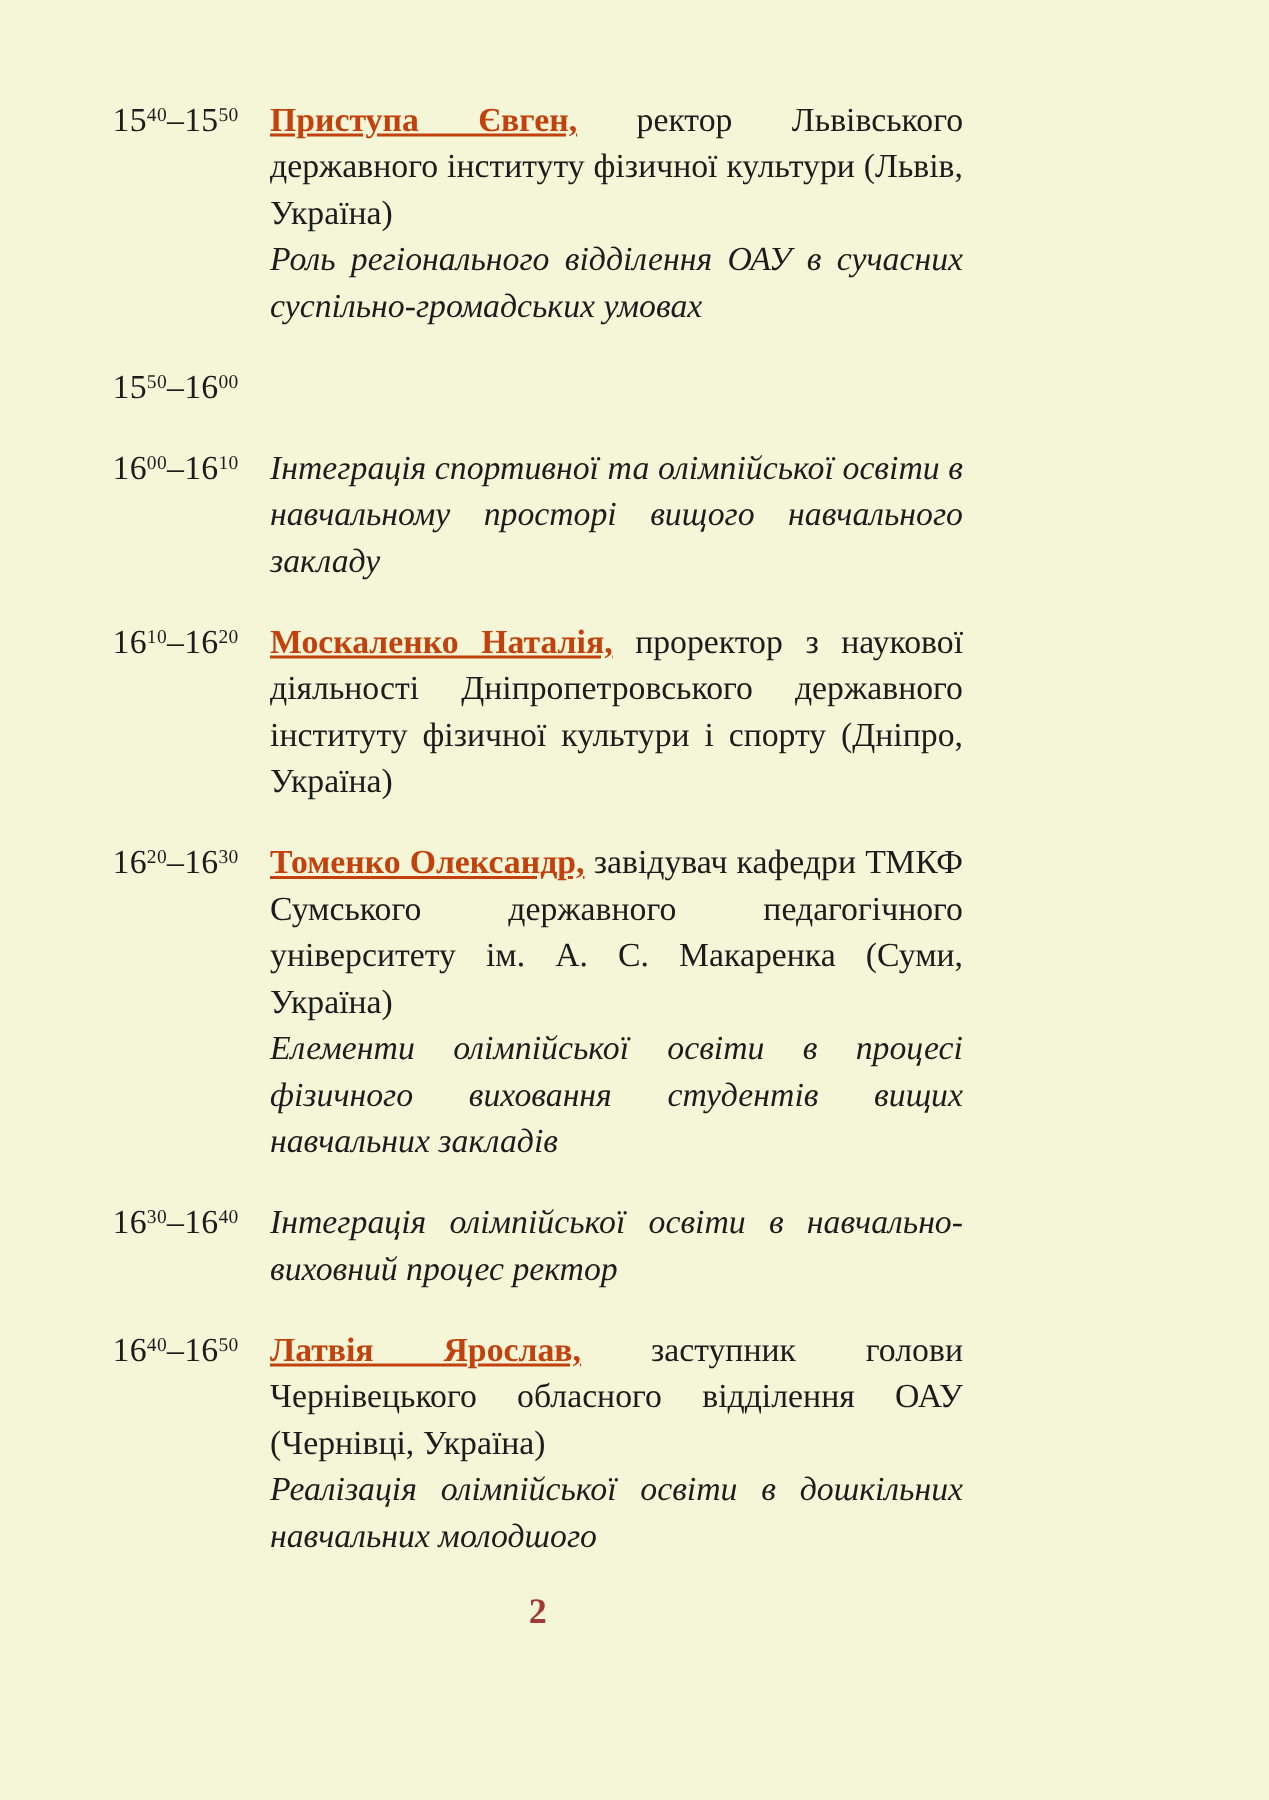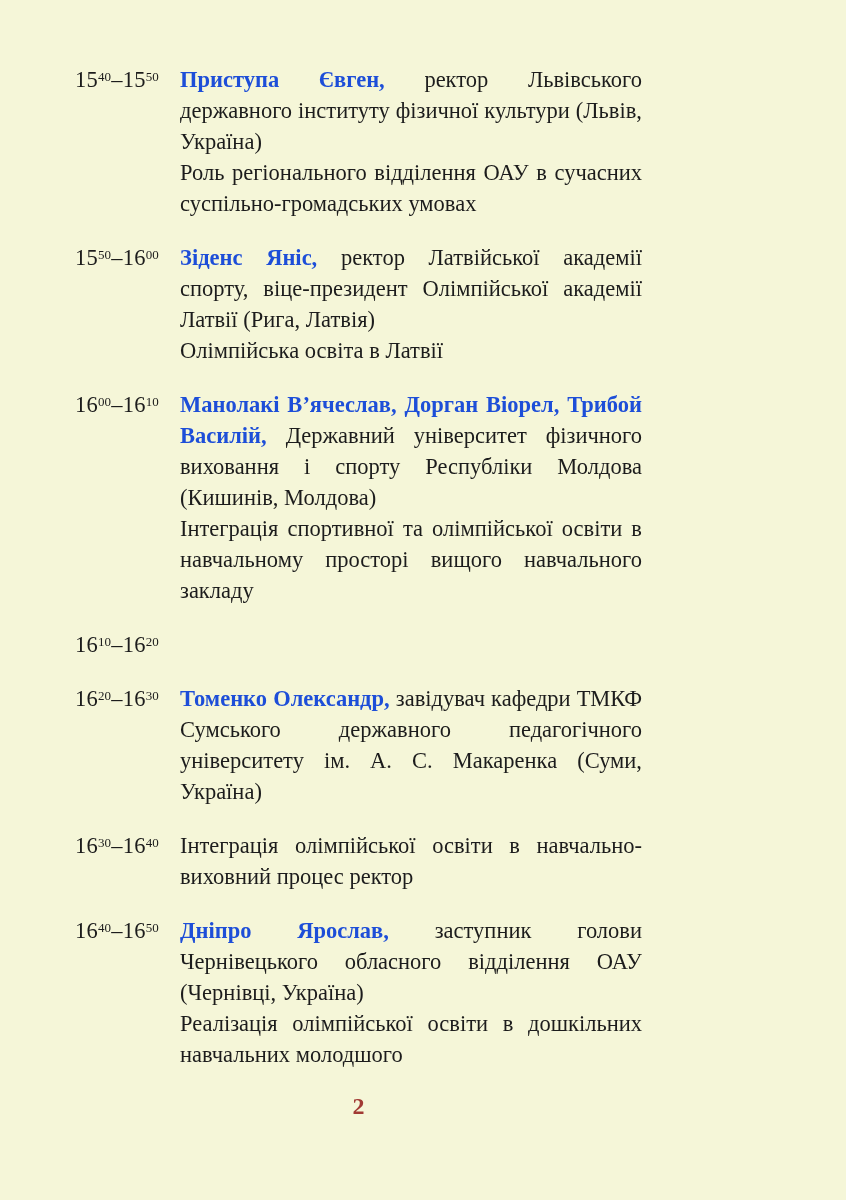--- a/index.html
+++ b/index.html
@@ -43,23 +43,25 @@
     max-width: 590px;
   }
   .desc, .talk-title {
     margin: 0;
     font-size: 22.5px;
     line-height: 31px;
     text-align: justify;
   }
   .desc b.name {
     font-weight: bold;
-    color: #1d4ed8;
+    color: #c2410c;
+    text-decoration: underline;
   }
   .talk-title {
+    font-style: italic;
   }
   .page-number {
     margin-top: 6px;
     text-align: center;
     font-size: 24px;
     font-weight: bold;
     color: #a13a34;
   }
 </style>
 </head>
@@ -70,56 +72,53 @@
   <div class="entry">
     <div class="time"><span class="t-start">15</span><sup class="t-start-sup">40</sup><span class="t-sep">–</span><span class="t-end">15</span><sup class="t-end-sup">50</sup></div>
     <div class="entry-body">
       <p class="desc"><b class="name">Приступа Євген,</b> <span class="aff">ректор Львівського державного інституту фізичної культури (Львів, Україна)</span></p>
       <p class="talk-title">Роль регіонального відділення ОАУ в сучасних суспільно-громадських умовах</p>
     </div>
   </div>
 
   <div class="entry">
     <div class="time"><span class="t-start">15</span><sup class="t-start-sup">50</sup><span class="t-sep">–</span><span class="t-end">16</span><sup class="t-end-sup">00</sup></div>
-    <div class="entry-body">
-      <p class="desc"><b class="name">Зіденс Яніс,</b> <span class="aff">ректор Латвійської академії спорту, віце-президент Олімпійської академії Латвії (Рига, Латвія)</span></p>
-      <p class="talk-title">Олімпійська освіта в Латвії</p>
-    </div>
   </div>
 
   <div class="entry">
     <div class="time"><span class="t-start">16</span><sup class="t-start-sup">00</sup><span class="t-sep">–</span><span class="t-end">16</span><sup class="t-end-sup">10</sup></div>
     <div class="entry-body">
-      <p class="desc"><b class="name">Манолакі В’ячеслав, Дорган Віорел, Трибой Василій,</b> <span class="aff">Державний університет фізичного виховання і спорту Республіки Молдова (Кишинів, Молдова)</span></p>
       <p class="talk-title">Інтеграція спортивної та олімпійської освіти в навчальному просторі вищого навчального закладу</p>
     </div>
   </div>
 
   <div class="entry">
     <div class="time"><span class="t-start">16</span><sup class="t-start-sup">10</sup><span class="t-sep">–</span><span class="t-end">16</span><sup class="t-end-sup">20</sup></div>
     <div class="entry-body">
+      <p class="desc"><b class="name">Москаленко Наталія,</b> <span class="aff">проректор з наукової діяльності Дніпропетровського державного інституту фізичної культури і спорту (Дніпро, Україна)</span></p>
     </div>
   </div>
 
   <div class="entry">
     <div class="time"><span class="t-start">16</span><sup class="t-start-sup">20</sup><span class="t-sep">–</span><span class="t-end">16</span><sup class="t-end-sup">30</sup></div>
     <div class="entry-body">
       <p class="desc"><b class="name">Томенко Олександр,</b> <span class="aff">завідувач кафедри ТМКФ Сумського державного педагогічного університету ім. А. С. Макаренка (Суми, Україна)</span></p>
+      <p class="talk-title">Елементи олімпійської освіти в процесі фізичного виховання студентів вищих навчальних закладів</p>
     </div>
   </div>
 
   <div class="entry">
     <div class="time"><span class="t-start">16</span><sup class="t-start-sup">30</sup><span class="t-sep">–</span><span class="t-end">16</span><sup class="t-end-sup">40</sup></div>
     <div class="entry-body">
       <p class="talk-title">Інтеграція олімпійської освіти в навчально-виховний процес ректор</p>
     </div>
   </div>
 
   <div class="entry">
     <div class="time"><span class="t-start">16</span><sup class="t-start-sup">40</sup><span class="t-sep">–</span><span class="t-end">16</span><sup class="t-end-sup">50</sup></div>
     <div class="entry-body">
-      <p class="desc"><b class="name">Дніпро Ярослав,</b> <span class="aff">заступник голови Чернівецького обласного відділення ОАУ (Чернівці, Україна)</span></p>
+      <p class="desc"><b class="name">Латвія Ярослав,</b> <span class="aff">заступник голови Чернівецького обласного відділення ОАУ (Чернівці, Україна)</span></p>
       <p class="talk-title">Реалізація олімпійської освіти в дошкільних навчальних молодшого</p>
     </div>
   </div>
 </div>
   <div class="page-number">2</div>
 </div>
 
 </body></html>

